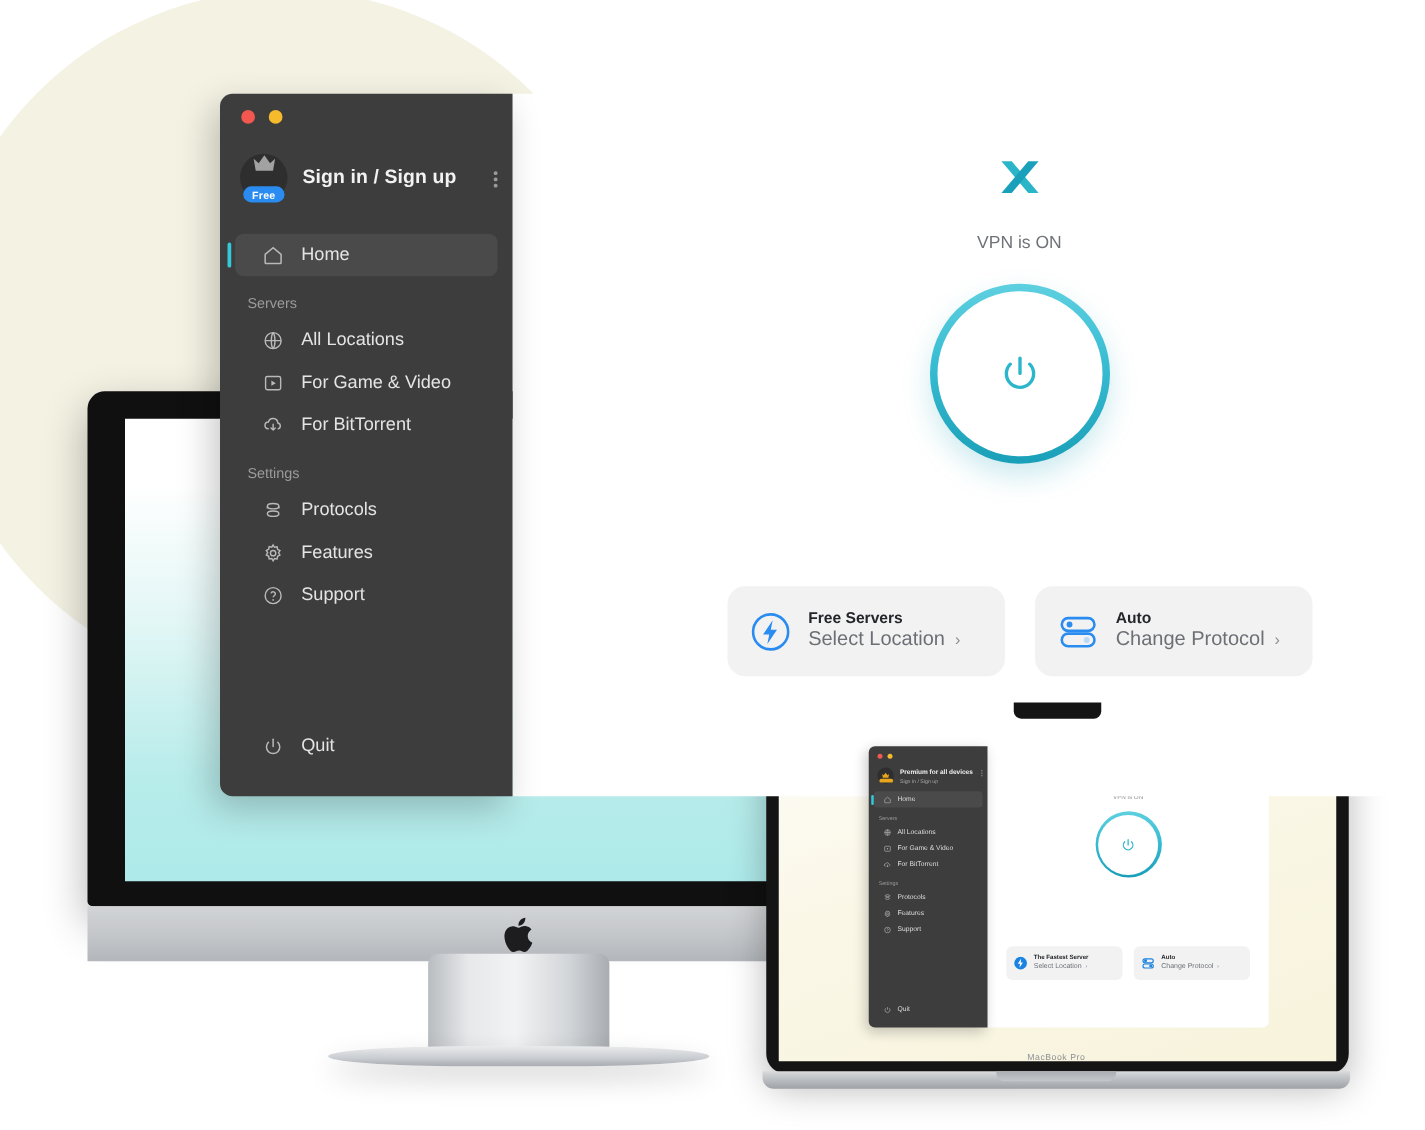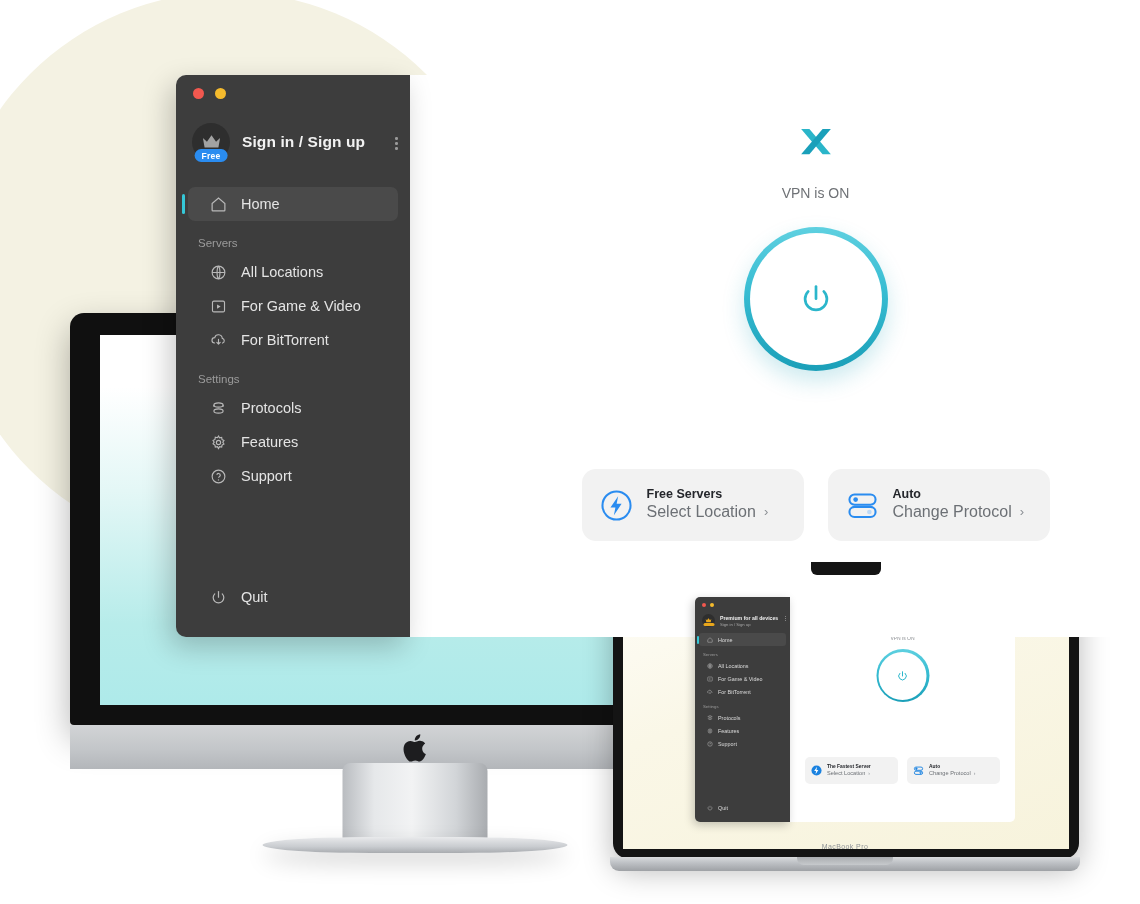--- a/index.html
+++ b/index.html
@@ -103,21 +103,21 @@
     z-index:3;
   }
   .traffic { position:absolute; left:17px; top:13px; display:flex; gap:11px; }
   .dot { width:11px; height:11px; border-radius:50%; }
   .dot.red { background:#f2584f; }
   .dot.yellow { background:#f5bb2d; }
 
   .acct { position:absolute; left:16px; top:48px; right:10px; display:flex; align-items:center; }
   .avatar {
     position:relative; width:38px; height:38px; border-radius:50%;
-    background:#2e2e2e; display:flex; align-items:center; justify-content:center; flex:0 0 auto;
+    background:#2e2e2e; display:flex; align-items:flex-start; justify-content:center; flex:0 0 auto;
   }
   .free-badge {
     position:absolute; left:50%; top:26px; transform:translateX(-50%);
     background:#2a8cf0; color:#fff; font-size:8.5px; font-weight:bold;
     padding:1.5px 7px; border-radius:8px; letter-spacing:.2px; white-space:nowrap;
   }
   .acct-title { margin-left:12px; color:#f2f2f2; font-size:15.5px; font-weight:bold; letter-spacing:.1px; }
   .kebab { position:absolute; right:12px; top:9px; display:flex; flex-direction:column; gap:2.5px; cursor:pointer; }
   .kebab i { width:2.6px; height:2.6px; border-radius:50%; background:#9a9a9a; display:block; }
 

